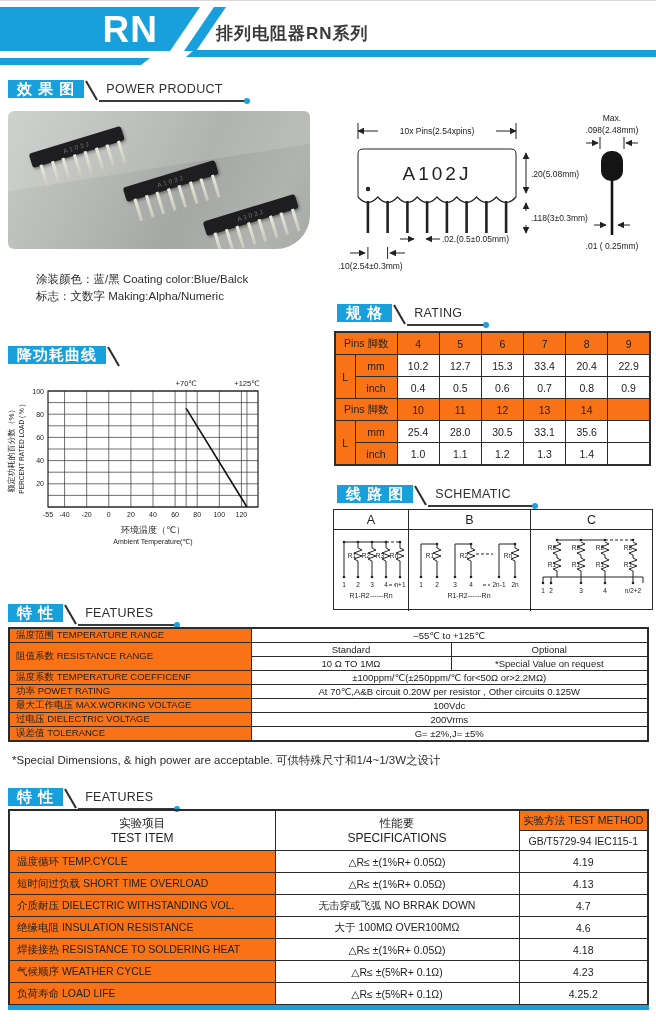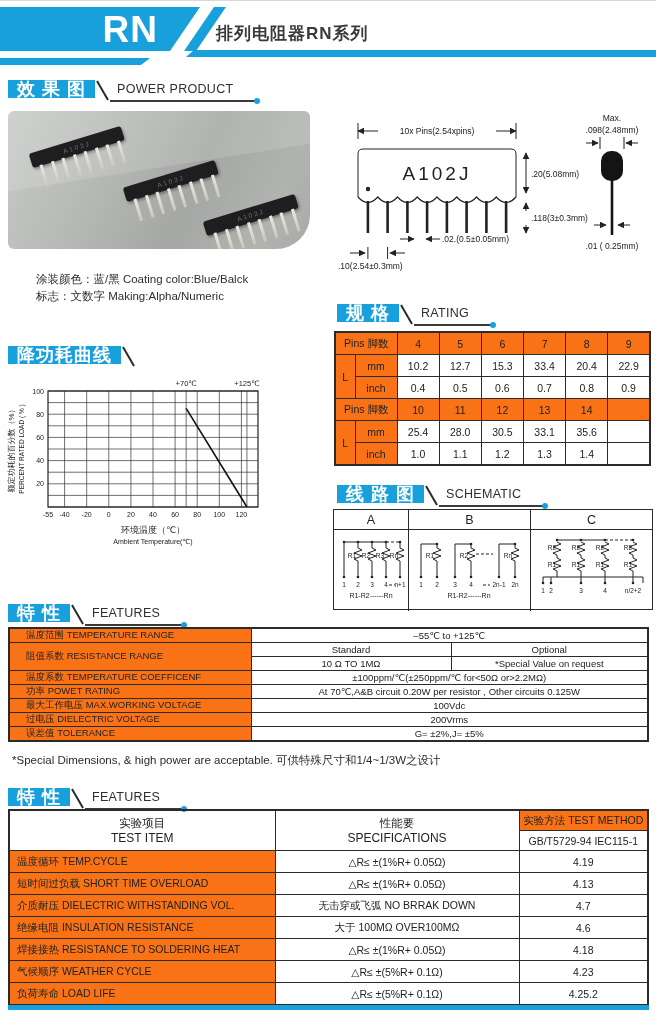--- a/index.html
+++ b/index.html
@@ -16,21 +16,21 @@
               clip-path:polygon(30px 0,42px 0,12px 44px,0 44px);}
   .hdr-title{position:absolute;left:216px;top:21px;font-size:17px;font-weight:bold;color:#3a3a3a;
              letter-spacing:1px;}
   .bar-right{position:absolute;left:186px;top:49px;width:470px;height:7px;background:#17A0DC;
              clip-path:polygon(8px 0,470px 0,470px 7px,0 7px);}
   .bar-left{position:absolute;left:0;top:57px;width:150px;height:7px;background:#17A0DC;
             clip-path:polygon(0 0,150px 0,141px 7px,0 7px);}
 
   
   .sechdr{position:absolute;display:flex;align-items:flex-start;white-space:nowrap;}
-  .badge{background:#17A0DC;color:#fff;font-weight:bold;font-size:18px;height:18px;
+  .badge{background:#17A0DC;color:#fff;font-weight:bold;font-size:15px;height:18px;
          line-height:18px;padding:0 9px;letter-spacing:1px;}
   .sdiag{margin:0 1px;}
   .entitle{font-size:12.5px;color:#2f2f2f;line-height:13px;padding:3px 24px 4px 7px;
            border-bottom:2px solid #3a3a3a;position:relative;letter-spacing:.3px;}
   .entitle::after{content:"";position:absolute;right:-3px;bottom:-4px;width:6px;height:6px;
                   border-radius:50%;background:#17A0DC;}
 
   
   .photo{position:absolute;left:8px;top:110px;width:302px;height:138px;
          border-radius:6px 6px 34px 6px;overflow:hidden;
@@ -47,21 +47,21 @@
   
   table{border-collapse:collapse;table-layout:fixed;}
   td{border:1px solid #2b2b2b;overflow:hidden;white-space:nowrap;}
   .blue{background:#f97316;}
 
   .rating{position:absolute;left:334px;top:330px;width:317px;border:2px solid #2b2b2b;}
   .rating td{height:19px;font-size:10.5px;text-align:center;}
 
   .feat{position:absolute;left:8px;top:626px;width:641px;border:2px solid #2b2b2b;}
   .feat td{height:13px;font-size:9.5px;text-align:center;padding:0 4px;}
-  .feat td.lbl{text-align:left;padding-left:16px;}
+  .feat td.lbl{text-align:left;padding-left:6px;}
 
   .note{position:absolute;left:12px;top:752px;font-size:11.5px;color:#2b2b2b;}
 
   .test{position:absolute;left:8px;top:808px;width:641px;border:2px solid #2b2b2b;}
   .test td{font-size:10.5px;text-align:center;}
   .test td.lbl{text-align:left;padding-left:7px;}
   .test .hrow td{height:17px;}
   .test .drow td{height:19px;}
   .test .zh{font-size:11.5px;}
   .test .en{font-size:12px;}

